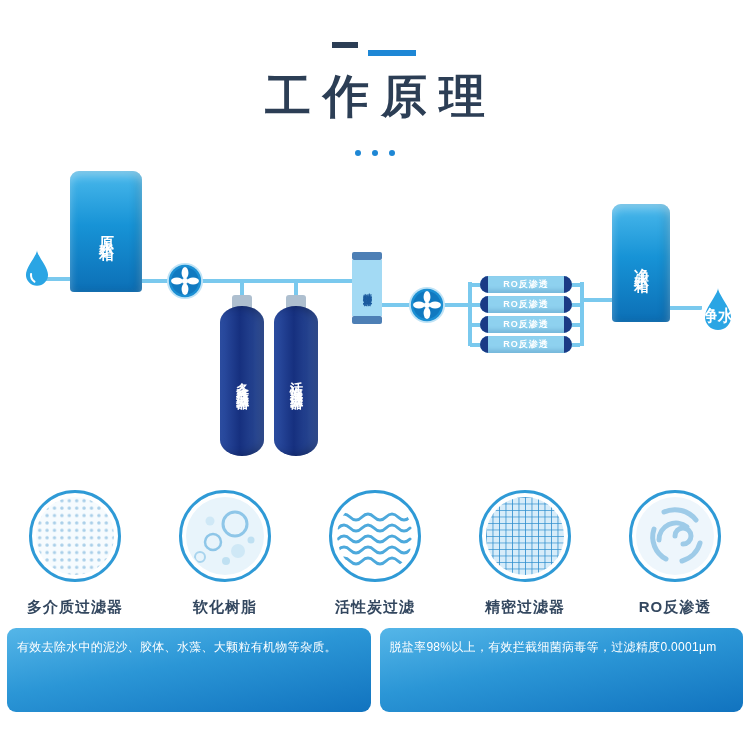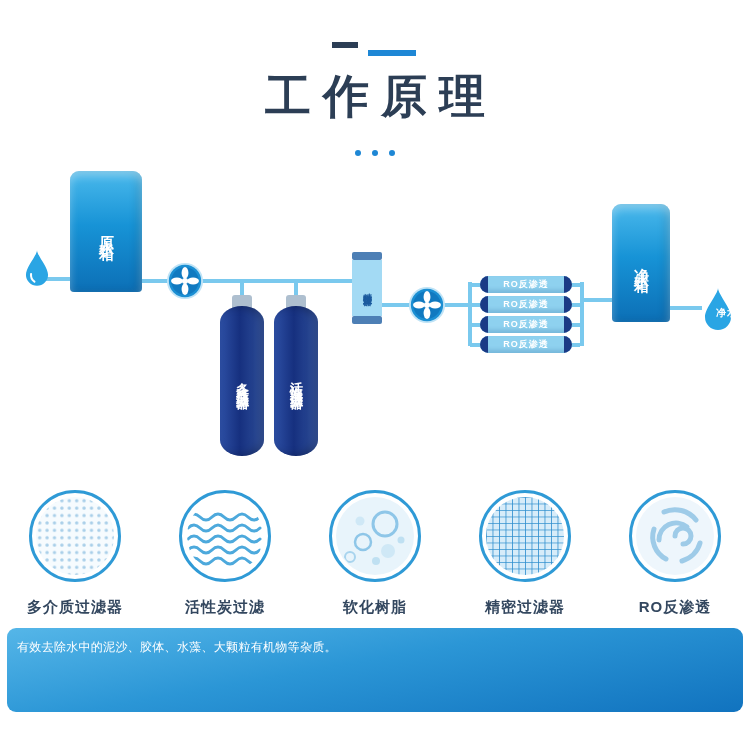--- a/index.html
+++ b/index.html
@@ -48,22 +48,22 @@
   .ro { position:absolute; left:480px; width:92px; height:17px; z-index:2; display:flex;
     border-radius:9px; overflow:hidden; background:#8ed1ef; box-shadow:inset 0 -3px 4px rgba(0,60,120,.18); }
   .ro-cap { width:8px; background:#1a3a85; }
   .ro-label { flex:1; display:flex; align-items:center; justify-content:center;
     color:#ffffff; font-size:9px; font-weight:bold; letter-spacing:1px; white-space:nowrap; }
   .ro-1 { top:276px; } .ro-2 { top:296px; } .ro-3 { top:316px; } .ro-4 { top:336px; }
 
   .drop { position:absolute; z-index:2; }
   .drop-left { left:20px; top:248px; }
   .drop-right { left:698px; top:286px; }
-  .drop-right .drop-label { position:absolute; left:0; top:20px; width:40px; text-align:right;
-    color:#fff; font-size:10px; font-weight:bold; letter-spacing:1px; }
+  .drop-right .drop-label { position:absolute; left:0; top:20px; width:40px; text-align:center;
+    color:#fff; font-size:16px; font-weight:bold; letter-spacing:1px; }
 
   
   .features { position:absolute; top:490px; left:0; width:750px; display:flex; }
   .feature { width:150px; display:flex; flex-direction:column; align-items:center; }
   .icon-circle { width:92px; height:92px; border-radius:50%; border:3px solid #2f9ad6;
     background:#ffffff; display:flex; align-items:center; justify-content:center; }
   .feature-name { margin-top:16px; font-size:15px; font-weight:bold; color:#33475f; letter-spacing:1px; }
 
   
   .descs { position:absolute; top:628px; left:7px; width:736px; display:flex; gap:9px; }
@@ -216,41 +216,20 @@
           <circle cx="39" cy="39" r="39" fill="url(#pat-dots)"></circle>
         </svg>
       </div>
       <div class="feature-name">多介质过滤器</div>
     </div>
 
     <div class="feature">
       <div class="icon-circle">
         <svg width="78" height="78" viewBox="0 0 78 78">
           <defs>
-              <clipPath id="clip-waves">
-                <circle cx="39" cy="39" r="38"></circle>
-              </clipPath>
-            </defs>
-          <circle cx="39" cy="39" r="39" fill="#ffffff"></circle>
-          <g clip-path="url(#clip-waves)" fill="none" stroke="#4da9dc" stroke-width="3" stroke-linecap="round">
-            <path d="M2 20 q6 -6 12 0 t12 0 t12 0 t12 0 t12 0 t12 0"></path>
-            <path d="M2 31 q6 -6 12 0 t12 0 t12 0 t12 0 t12 0 t12 0"></path>
-            <path d="M2 42 q6 -6 12 0 t12 0 t12 0 t12 0 t12 0 t12 0"></path>
-            <path d="M2 53 q6 -6 12 0 t12 0 t12 0 t12 0 t12 0 t12 0"></path>
-            <path d="M2 64 q6 -6 12 0 t12 0 t12 0 t12 0 t12 0 t12 0"></path>
-          </g>
-        </svg>
-      </div>
-      <div class="feature-name">活性炭过滤</div>
-    </div>
-
-    <div class="feature">
-      <div class="icon-circle">
-        <svg width="78" height="78" viewBox="0 0 78 78">
-          <defs>
               <clipPath id="clip-bub">
                 <circle cx="39" cy="39" r="38"></circle>
               </clipPath>
             </defs>
           <circle cx="39" cy="39" r="39" fill="#e8f4fb"></circle>
           <g clip-path="url(#clip-bub)">
             <circle cx="49" cy="27" r="12" fill="none" stroke="#8ec6e8" stroke-width="3"></circle>
             <circle cx="27" cy="45" r="8" fill="none" stroke="#8ec6e8" stroke-width="2.5"></circle>
             <circle cx="52" cy="54" r="7" fill="#cfe8f6"></circle>
             <circle cx="24" cy="24" r="4.5" fill="#cfe8f6"></circle>
@@ -260,20 +239,41 @@
           </g>
         </svg>
       </div>
       <div class="feature-name">软化树脂</div>
     </div>
 
     <div class="feature">
       <div class="icon-circle">
         <svg width="78" height="78" viewBox="0 0 78 78">
           <defs>
+              <clipPath id="clip-waves">
+                <circle cx="39" cy="39" r="38"></circle>
+              </clipPath>
+            </defs>
+          <circle cx="39" cy="39" r="39" fill="#ffffff"></circle>
+          <g clip-path="url(#clip-waves)" fill="none" stroke="#4da9dc" stroke-width="3" stroke-linecap="round">
+            <path d="M2 20 q6 -6 12 0 t12 0 t12 0 t12 0 t12 0 t12 0"></path>
+            <path d="M2 31 q6 -6 12 0 t12 0 t12 0 t12 0 t12 0 t12 0"></path>
+            <path d="M2 42 q6 -6 12 0 t12 0 t12 0 t12 0 t12 0 t12 0"></path>
+            <path d="M2 53 q6 -6 12 0 t12 0 t12 0 t12 0 t12 0 t12 0"></path>
+            <path d="M2 64 q6 -6 12 0 t12 0 t12 0 t12 0 t12 0 t12 0"></path>
+          </g>
+        </svg>
+      </div>
+      <div class="feature-name">活性炭过滤</div>
+    </div>
+
+    <div class="feature">
+      <div class="icon-circle">
+        <svg width="78" height="78" viewBox="0 0 78 78">
+          <defs>
               <pattern id="pat-mesh" width="6.5" height="6.5" patternUnits="userSpaceOnUse">
             <path d="M0 0 H6.5 M0 0 V6.5" stroke="#2f8fce" stroke-width="1.6" fill="none"></path>
               </pattern>
             </defs>
           <circle cx="39" cy="39" r="39" fill="#d7ecf9"></circle>
           <circle cx="39" cy="39" r="39" fill="url(#pat-mesh)"></circle>
         </svg>
       </div>
       <div class="feature-name">精密过滤器</div>
     </div>
@@ -295,15 +295,16 @@
             <path d="M64 46 a26 26 0 0 1 -18 18"></path>
           </g>
         </svg>
       </div>
       <div class="feature-name">RO反渗透</div>
     </div>
   </div>
 
   <div class="descs">
     <div class="desc-box">有效去除水中的泥沙、胶体、水藻、大颗粒有机物等杂质。</div>
+    <div class="desc-box">脱盐率98%以上，有效拦截细菌病毒等，过滤精度0.0001μm</div>
   </div>
 
 </div>
 
 </body></html>

